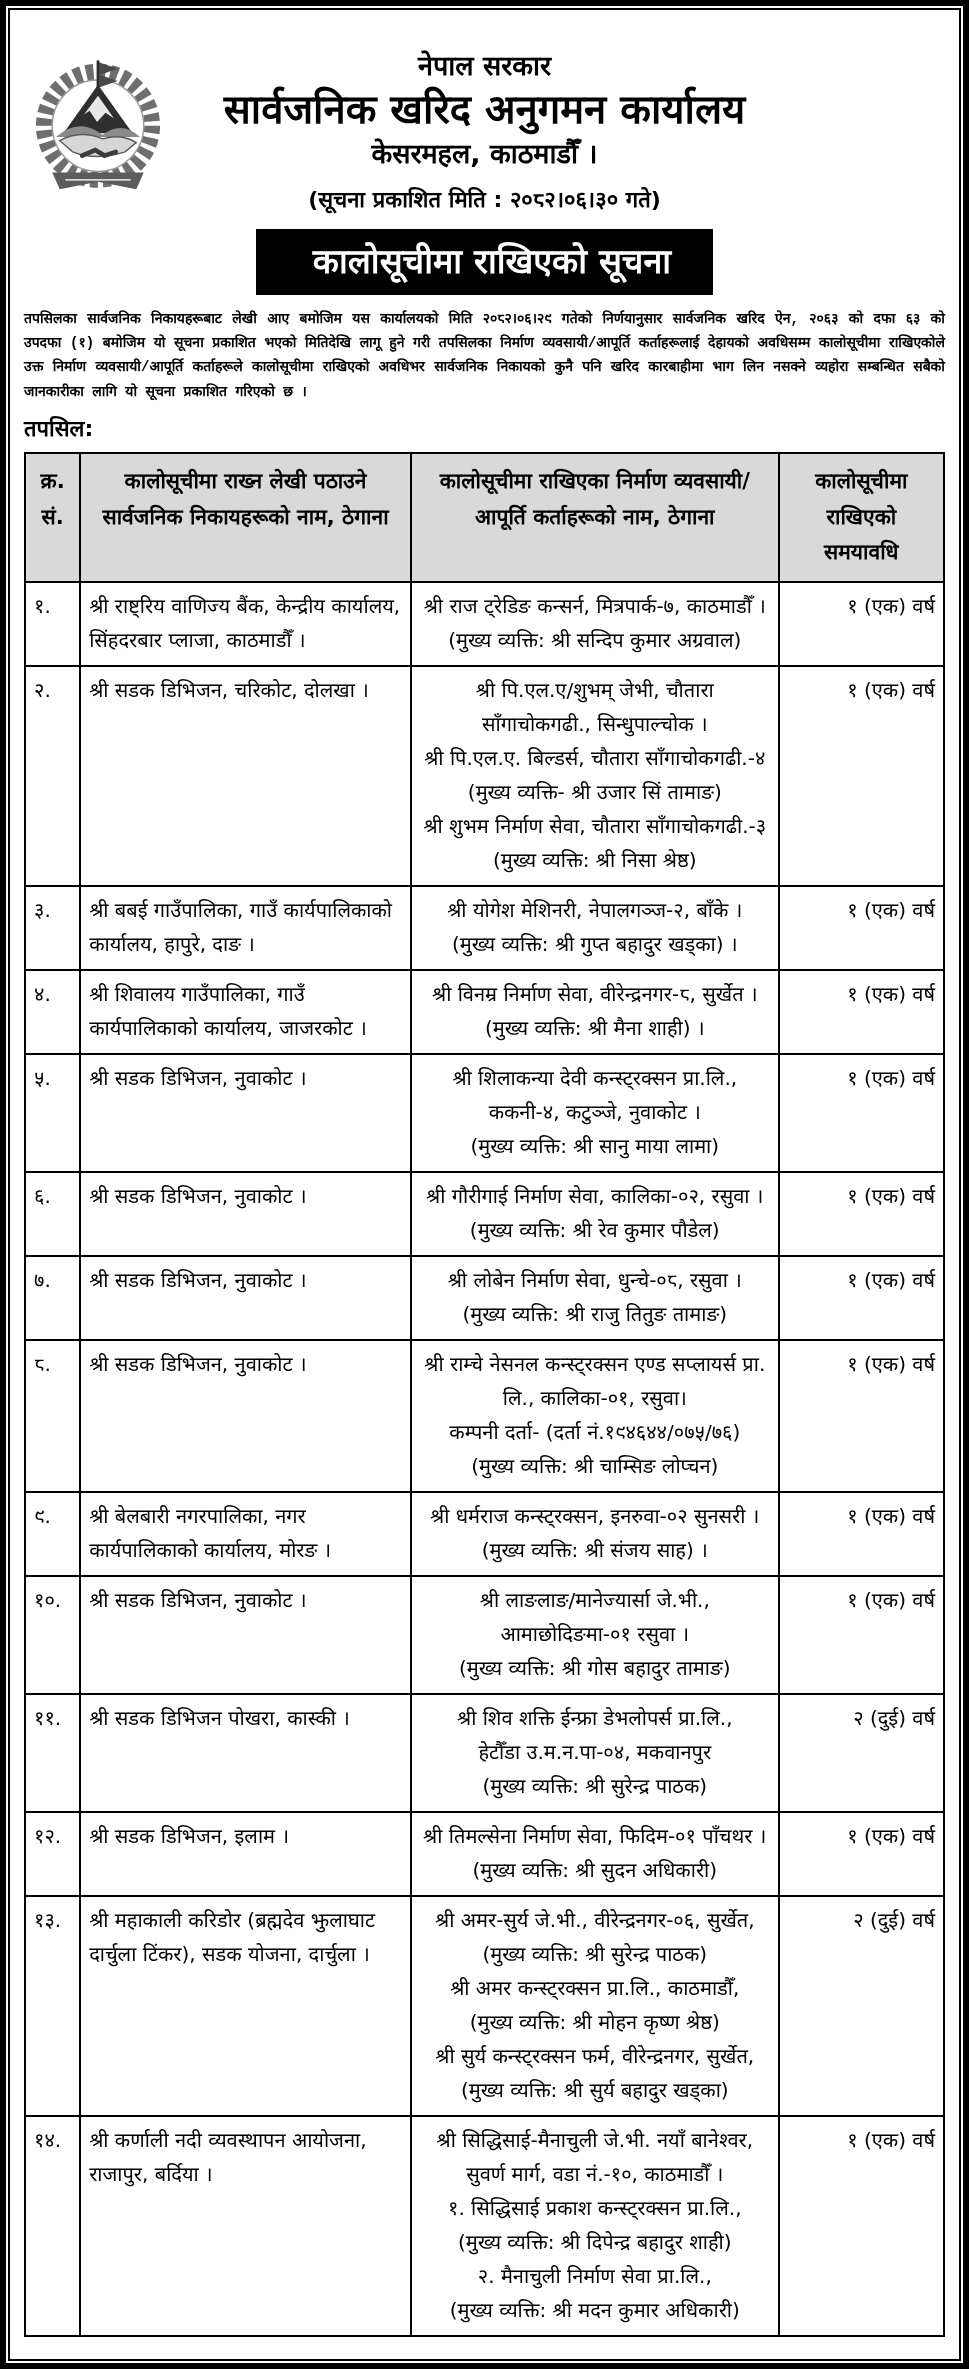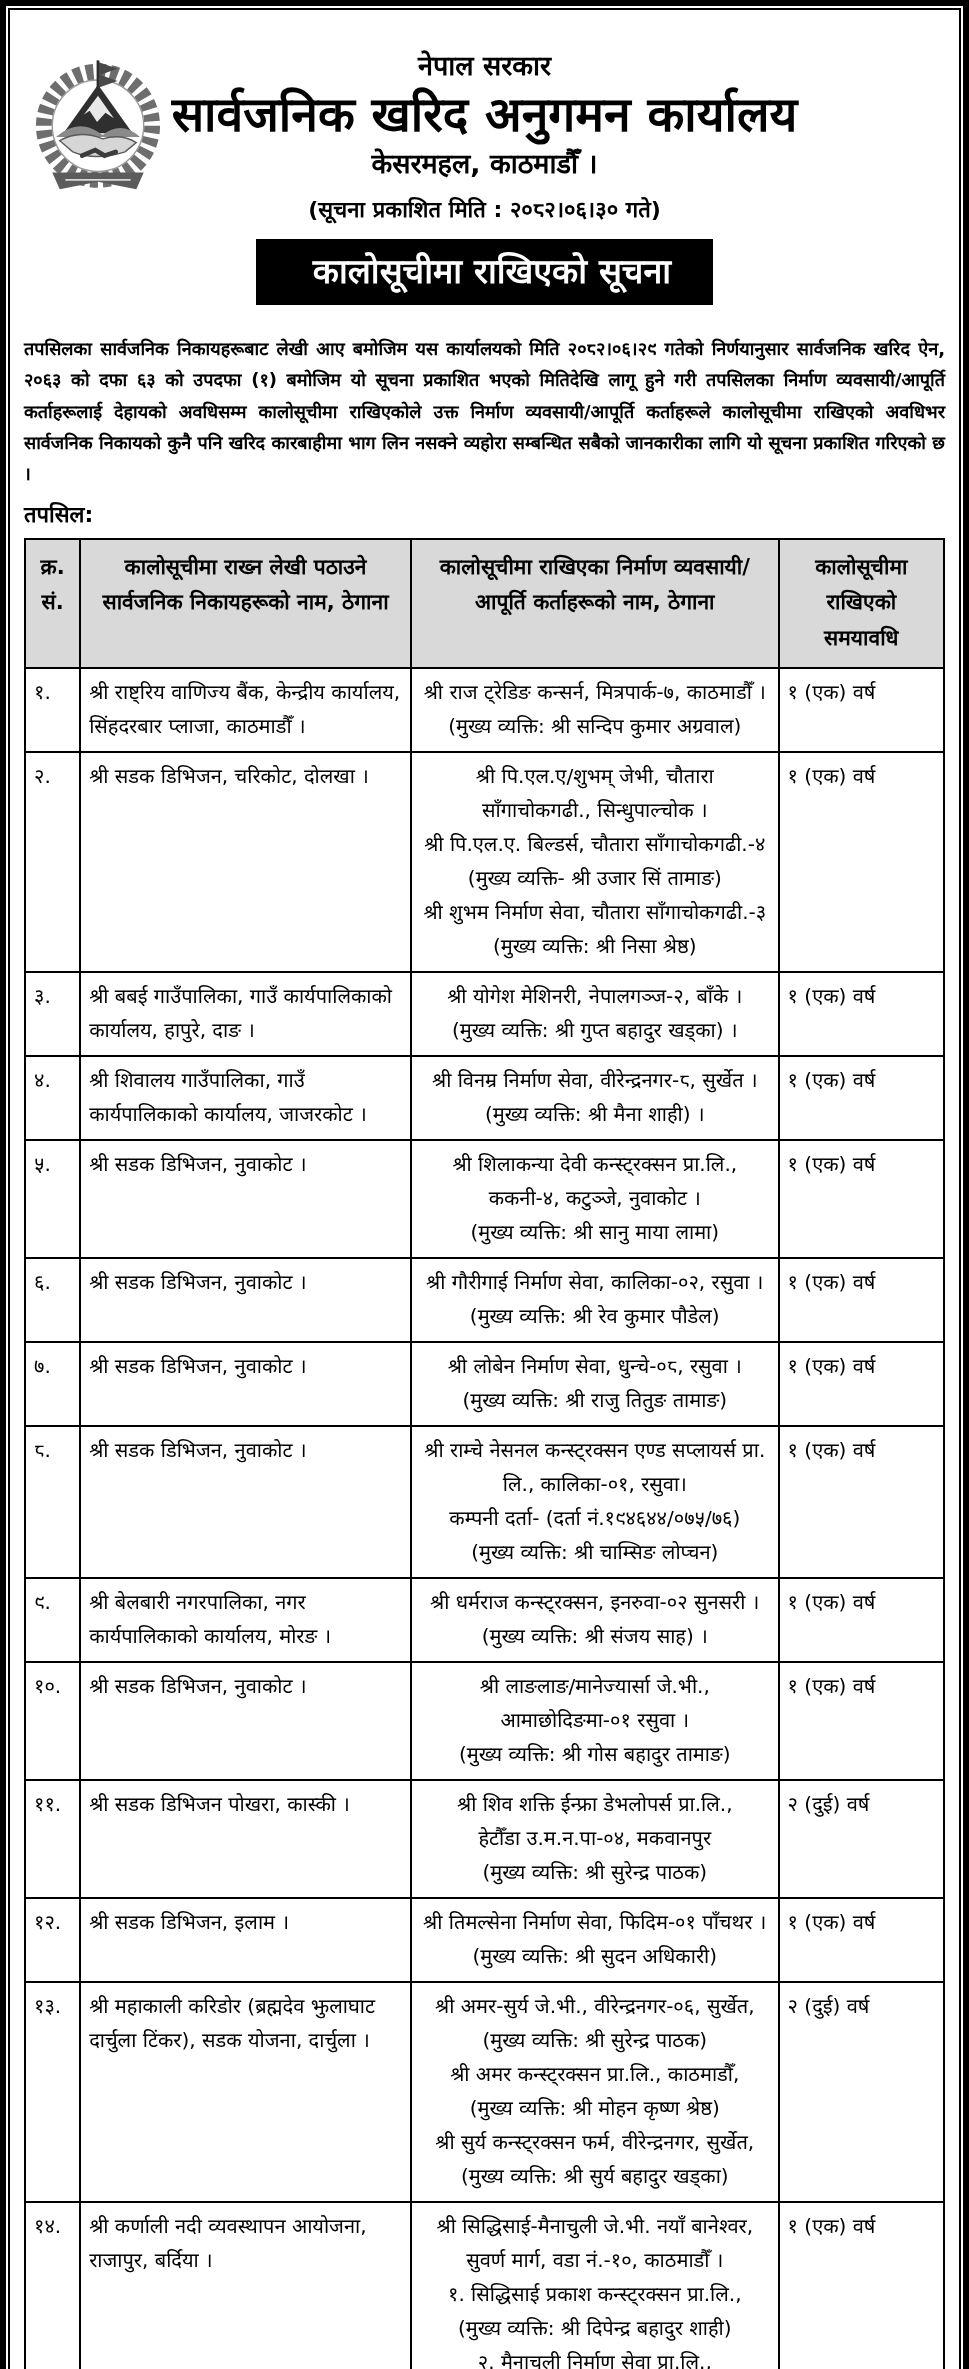--- a/index.html
+++ b/index.html
@@ -22,39 +22,40 @@
   }
   
   .letterhead { position: relative; text-align: center; padding-top: 4px; margin-top: 25px; }
   .emblem {
     position: absolute;
     left: 4px; top: 2px;
     width: 140px; height: 150px;
   }
   .gov-name      { font-size: 27px; font-weight: 700; line-height: 1.25; }
   .parent-office { font-size: 31px; font-weight: 700; line-height: 1.35; }
-  .office-name   { font-size: 48px; font-weight: 700; line-height: 1.3; }
+  .office-name   { font-size: 40px; font-weight: 700; line-height: 1.3; }
   .office-addr   { font-size: 27px; font-weight: 700; line-height: 1.4; }
   .pub-date      { font-size: 22px; font-weight: 700; margin-top: 10px; }
   .title-bar {
     display: inline-block;
     background: #000;
     color: #fff;
     font-size: 34px;
     font-weight: 700;
     padding: 8px 42px 12px 57px;
     margin-top: 16px;
   }
   
   .intro {
-    margin-top: 28px;
-    font-size: 18px;
+    margin-top: 12px;
+    font-size: 14px;
     font-weight: 700;
     line-height: 1.74;
     text-align: justify;
+    font-family: Liberation Mono, monospace;
   }
   .tapasil {
     font-size: 22px;
     font-weight: 700;
     margin: 8px 0 10px 0;
   }
   
   table.blacklist {
     width: 100%;
     border-collapse: collapse;
@@ -73,21 +74,21 @@
     text-align: center;
     font-size: 21px;
     padding: 10px 6px;
   }
   col.c-sn  { width: 6%; }
   col.c-ag  { width: 36%; }
   col.c-co  { width: 40%; }
   col.c-du  { width: 18%; }
   td.sn { text-align: left; padding-left: 6px; }
   td.contractor { white-space: pre-line; text-align: center; }
-  td.duration { text-align: left; border-radius: 24px; }
+  td.duration { text-align: right; border-radius: 24px; }
 </style>
 </head>
 <body>
 
 <div class="page">
 
   <header class="letterhead">
     <span class="emblem">
       <svg viewBox="0 0 150 160" width="140" height="150" aria-hidden="true">
 

